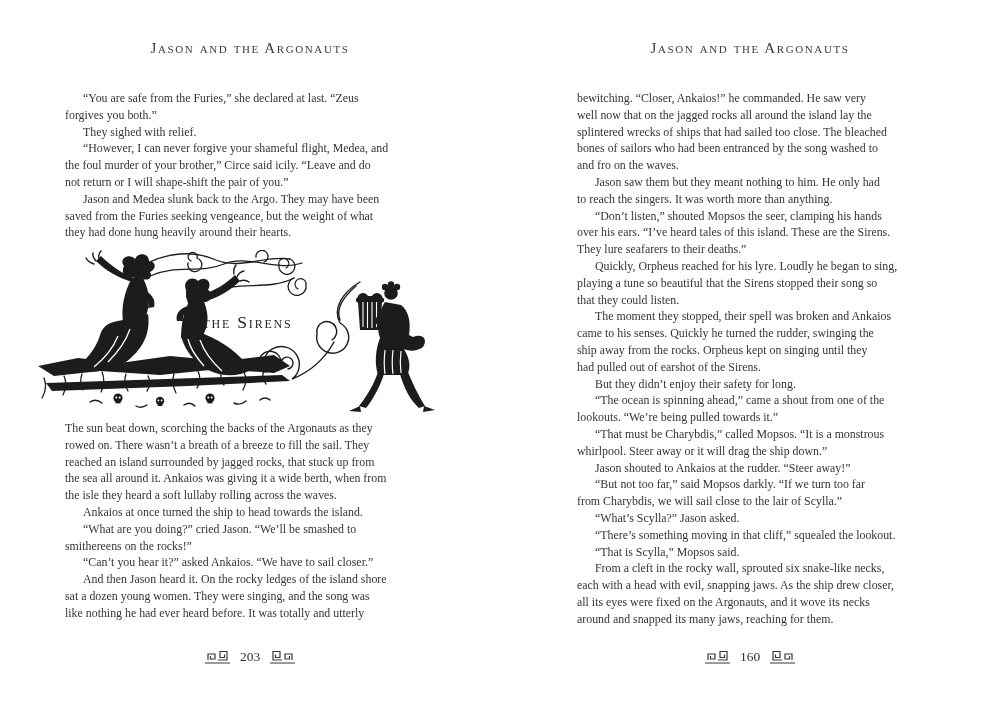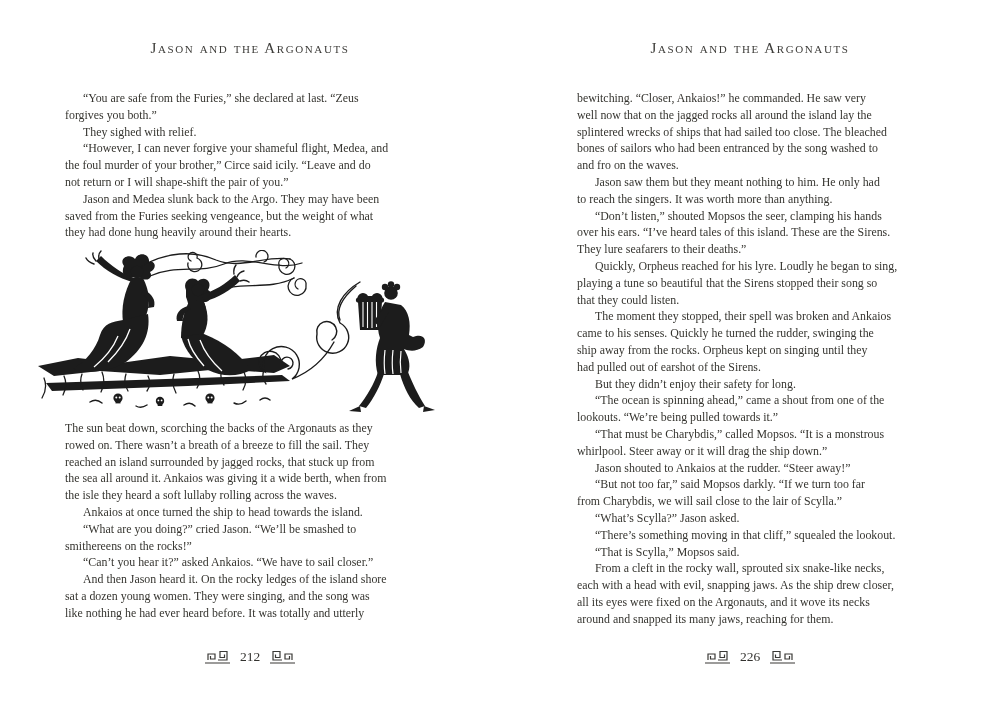--- a/index.html
+++ b/index.html
@@ -138,20 +138,21 @@
           <path d="M347,100 C346,109 346,117 347,124 M355,100 C354,109 354,117 355,124 M363,101 C362,109 362,116 363,123" stroke="#fff" stroke-width="1.2" fill="none"></path>
           <path class="inkfill" d="M346,124 C342,136 336,148 328,158 L321,156 C329,146 336,134 340,122 Z"></path>
           <path class="inkfill" d="M322,156 L311,161 L323,162 Z"></path>
           <path class="inkfill" d="M362,124 C366,138 372,150 381,158 L387,156 C380,145 374,132 370,122 Z"></path>
           <path class="inkfill" d="M386,156 L397,160 L385,162 Z"></path>
         </g>
       </svg>
     </div>
 
     <div class="chtitle">
+      <div>the Sirens</div>
     </div>
 
     <div class="textcol" style="left:65px;top:420px;">
         <p class="para">The sun beat down, scorching the backs of the Argonauts as they
 rowed on. There wasn’t a breath of a breeze to fill the sail. They
 reached an island surrounded by jagged rocks, that stuck up from
 the sea all around it. Ankaios was giving it a wide berth, when from
 the isle they heard a soft lullaby rolling across the waves.</p>
         <p class="para indent">Ankaios at once turned the ship to head towards the island.</p>
         <p class="para indent">“What are you doing?” cried Jason. “We’ll be smashed to
@@ -161,21 +162,21 @@
 sat a dozen young women. They were singing, and the song was
 like nothing he had ever heard before. It was totally and utterly</p>
       </div>
 
     <div class="folio">
       <span class="orn">
         <svg width="28" height="15" viewBox="0 0 28 15">
             <path d="M3,10 V4 h7 v5 h-4.5 v-3 M13,10 h9 V1.5 h-7 v6 h4.5 V4.5 M0,13 h25" stroke="#3a3936" stroke-width="1.2" fill="none"></path>
           </svg>
       </span>
-      <span>212</span>
+      <span>203</span>
       <span class="orn">
         <svg width="28" height="15" viewBox="0 0 28 15">
             <g transform="scale(-1,1) translate(-28,0)">
               <path d="M3,10 V4 h7 v5 h-4.5 v-3 M13,10 h9 V1.5 h-7 v6 h4.5 V4.5 M0,13 h25" stroke="#3a3936" stroke-width="1.2" fill="none"></path>
             </g>
           </svg>
       </span>
     </div>
   </div>
 
@@ -216,21 +217,21 @@
 all its eyes were fixed on the Argonauts, and it wove its necks
 around and snapped its many jaws, reaching for them.</p>
       </div>
 
     <div class="folio">
       <span class="orn">
         <svg width="28" height="15" viewBox="0 0 28 15">
             <path d="M3,10 V4 h7 v5 h-4.5 v-3 M13,10 h9 V1.5 h-7 v6 h4.5 V4.5 M0,13 h25" stroke="#3a3936" stroke-width="1.2" fill="none"></path>
           </svg>
       </span>
-      <span>226</span>
+      <span>160</span>
       <span class="orn">
         <svg width="28" height="15" viewBox="0 0 28 15">
             <g transform="scale(-1,1) translate(-28,0)">
               <path d="M3,10 V4 h7 v5 h-4.5 v-3 M13,10 h9 V1.5 h-7 v6 h4.5 V4.5 M0,13 h25" stroke="#3a3936" stroke-width="1.2" fill="none"></path>
             </g>
           </svg>
       </span>
     </div>
   </div>
 

